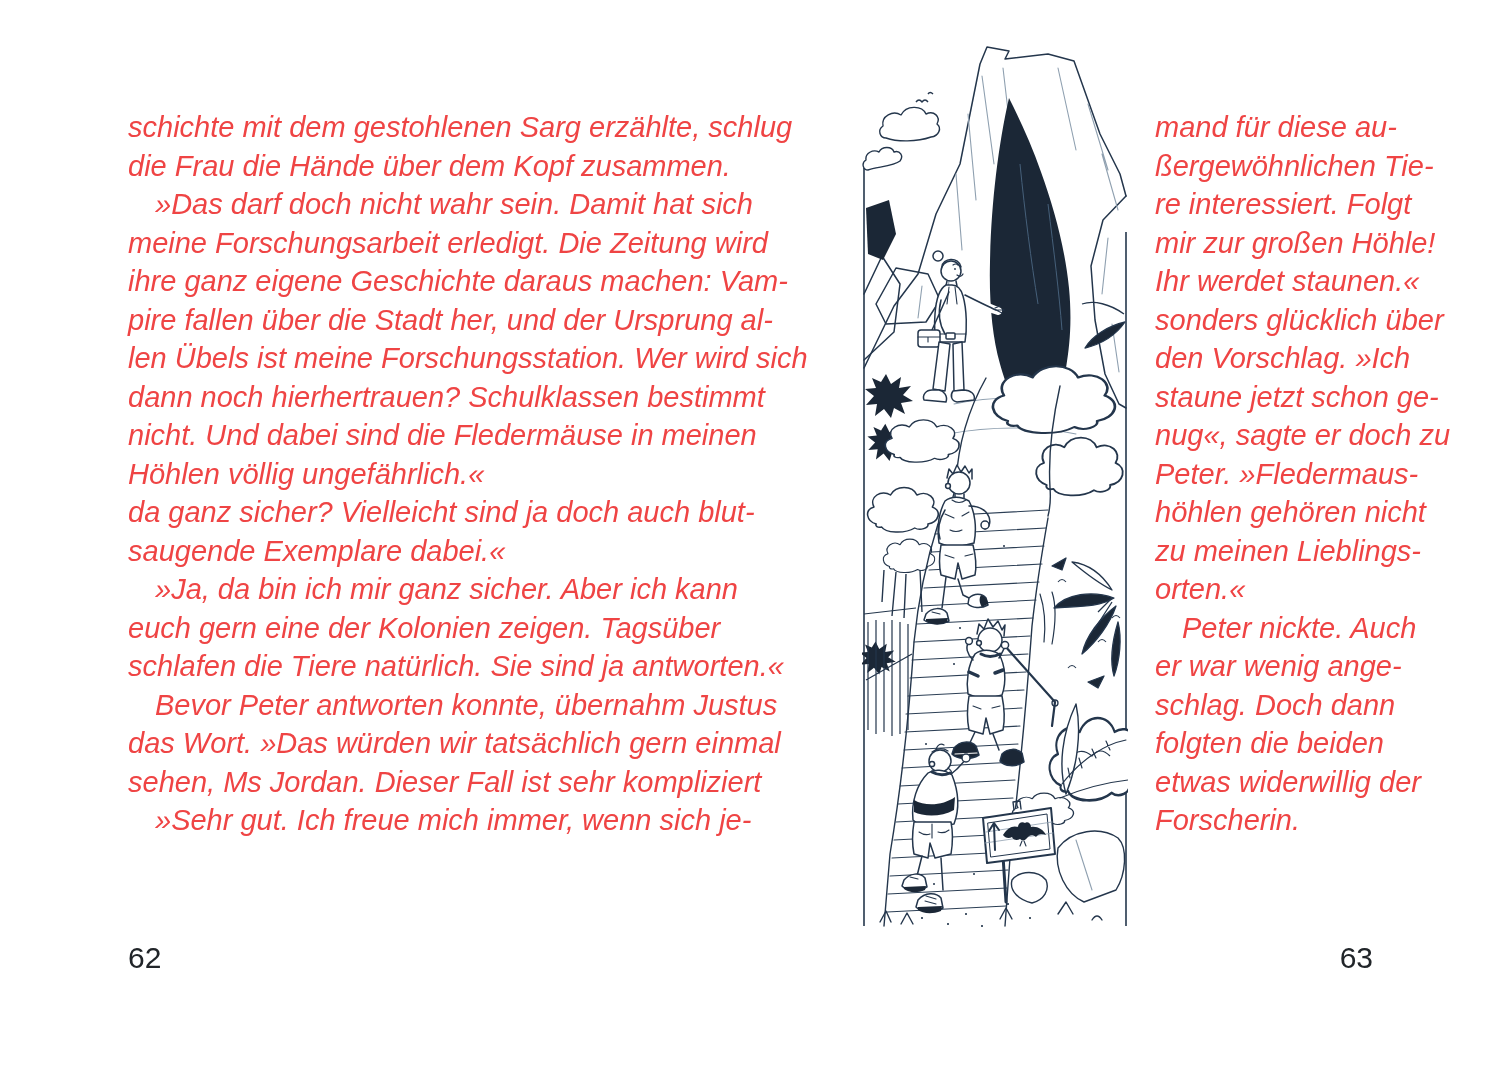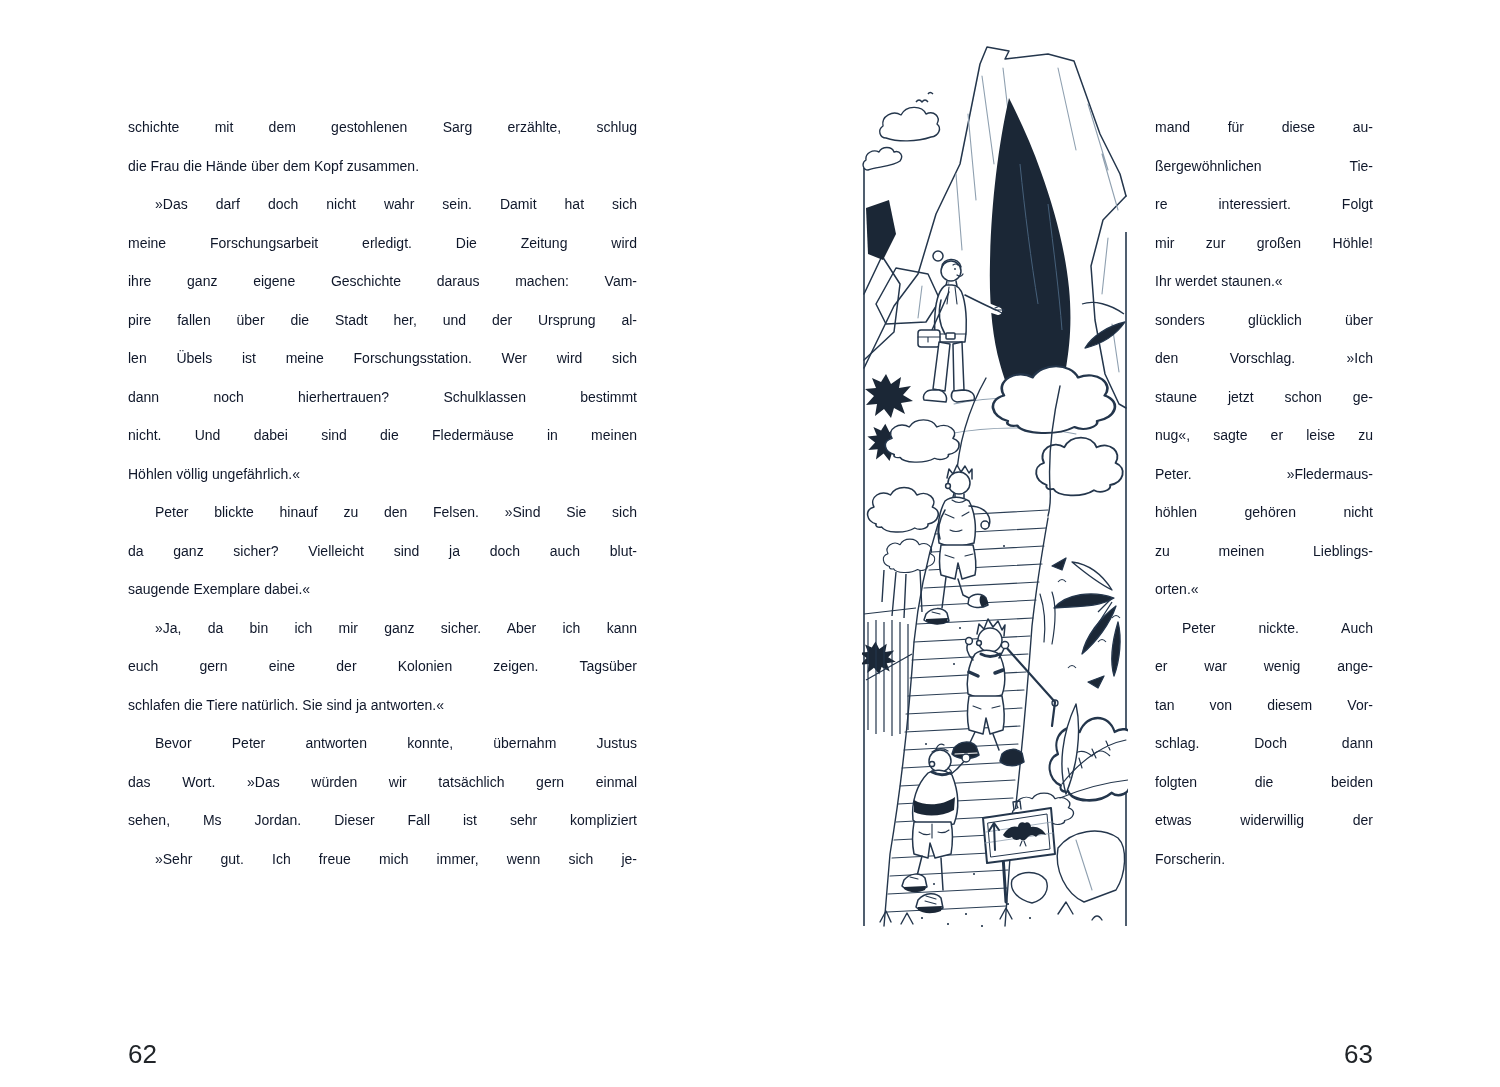--- a/index.html
+++ b/index.html
@@ -4,75 +4,74 @@
 <style>
   html,body{margin:0;padding:0;}
   body{
     width:1500px;height:1087px;position:relative;background:#ffffff;
     font-family:"Liberation Sans", sans-serif;color:#212529;overflow:hidden;
   }
   .text-col{position:absolute;top:108px;}
   .col-left{left:128px;width:509px;}
   .col-right{left:1155px;width:218px;}
   .line{
-    height:38.5px;line-height:38.5px;font-size:14px;
+    height:38.5px;line-height:38.5px;font-size:29px;
     text-align:justify;text-align-last:justify;white-space:nowrap;
-    color:#0f172a;
+    color:#ef4444;
+    font-style:italic;
   }
   .line.para-end{text-align-last:left;}
   .line.indent{padding-left:27px;}
-  .pagenum{position:absolute;top:1040px;font-size:26px;line-height:28px;color:#212529;}
+  .pagenum{position:absolute;top:944px;font-size:30px;line-height:28px;color:#212529;}
   .pagenum-left{left:128px;}
   .pagenum-right{left:1155px;width:218px;text-align:right;}
   .illus{position:absolute;left:862px;top:42px;width:266px;height:900px;}
   .illus svg{display:block;width:266px;height:900px;}
 </style>
 </head>
 <body>
 
 <div class="text-col col-left">
     <div class="line">schichte mit dem gestohlenen Sarg erzählte, schlug</div>
     <div class="line para-end">die Frau die Hände über dem Kopf zusammen.</div>
     <div class="line indent">»Das darf doch nicht wahr sein. Damit hat sich</div>
     <div class="line">meine Forschungsarbeit erledigt. Die Zeitung wird</div>
     <div class="line">ihre ganz eigene Geschichte daraus machen: Vam-</div>
     <div class="line">pire fallen über die Stadt her, und der Ursprung al-</div>
     <div class="line">len Übels ist meine Forschungsstation. Wer wird sich</div>
     <div class="line">dann noch hierhertrauen? Schulklassen bestimmt</div>
     <div class="line">nicht. Und dabei sind die Fledermäuse in meinen</div>
     <div class="line para-end">Höhlen völlig ungefährlich.«</div>
-    <div class="line indent">Peter blickte hinauf zu den Felsen. »Sind Sie sich</div>
     <div class="line">da ganz sicher? Vielleicht sind ja doch auch blut-</div>
     <div class="line para-end">saugende Exemplare dabei.«</div>
     <div class="line indent">»Ja, da bin ich mir ganz sicher. Aber ich kann</div>
     <div class="line">euch gern eine der Kolonien zeigen. Tagsüber</div>
     <div class="line para-end">schlafen die Tiere natürlich. Sie sind ja antworten.«</div>
     <div class="line indent">Bevor Peter antworten konnte, übernahm Justus</div>
     <div class="line">das Wort. »Das würden wir tatsächlich gern einmal</div>
     <div class="line">sehen, Ms Jordan. Dieser Fall ist sehr kompliziert</div>
     <div class="line indent">»Sehr gut. Ich freue mich immer, wenn sich je-</div>
   </div>
 
 <div class="text-col col-right">
     <div class="line">mand für diese au-</div>
     <div class="line">ßergewöhnlichen Tie-</div>
     <div class="line">re interessiert. Folgt</div>
     <div class="line">mir zur großen Höhle!</div>
     <div class="line para-end">Ihr werdet staunen.«</div>
     <div class="line">sonders glücklich über</div>
     <div class="line">den Vorschlag. »Ich</div>
     <div class="line">staune jetzt schon ge-</div>
-    <div class="line">nug«, sagte er leise zu</div>
+    <div class="line">nug«, sagte er doch zu</div>
     <div class="line">Peter. »Fledermaus-</div>
     <div class="line">höhlen gehören nicht</div>
     <div class="line">zu meinen Lieblings-</div>
     <div class="line para-end">orten.«</div>
     <div class="line indent">Peter nickte. Auch</div>
     <div class="line">er war wenig ange-</div>
-    <div class="line">tan von diesem Vor-</div>
     <div class="line">schlag. Doch dann</div>
     <div class="line">folgten die beiden</div>
     <div class="line">etwas widerwillig der</div>
     <div class="line para-end">Forscherin.</div>
   </div>
 
 <div class="pagenum pagenum-left">62</div>
 <div class="pagenum pagenum-right">63</div>
 
 <div class="illus">

